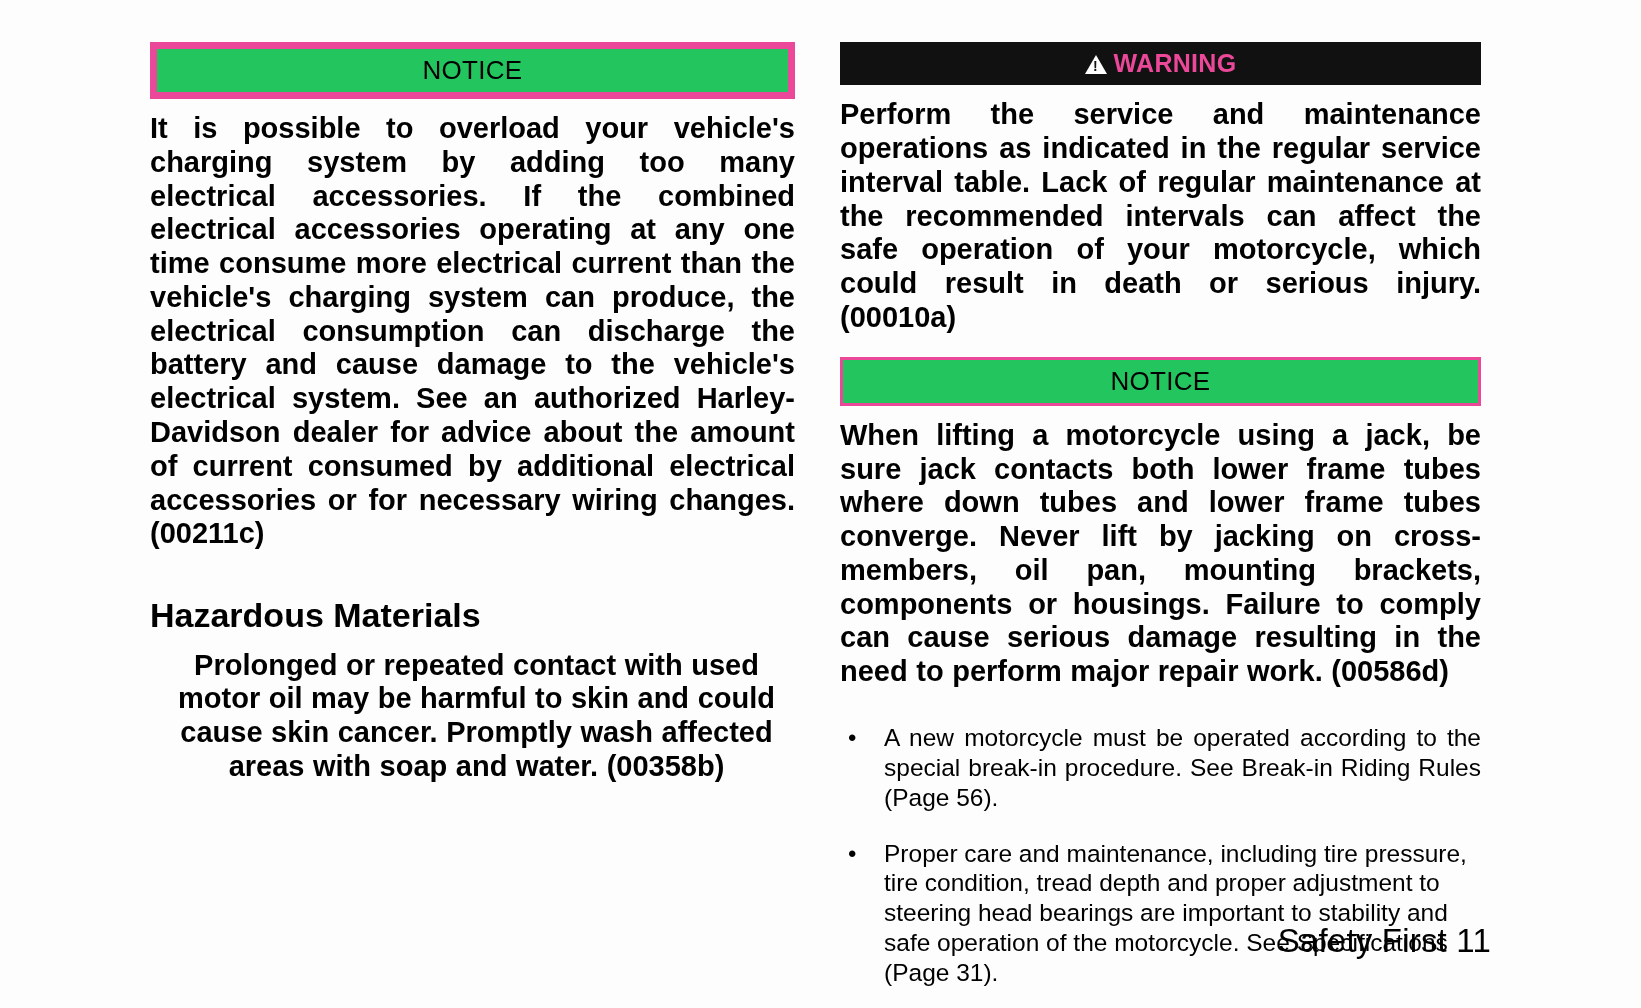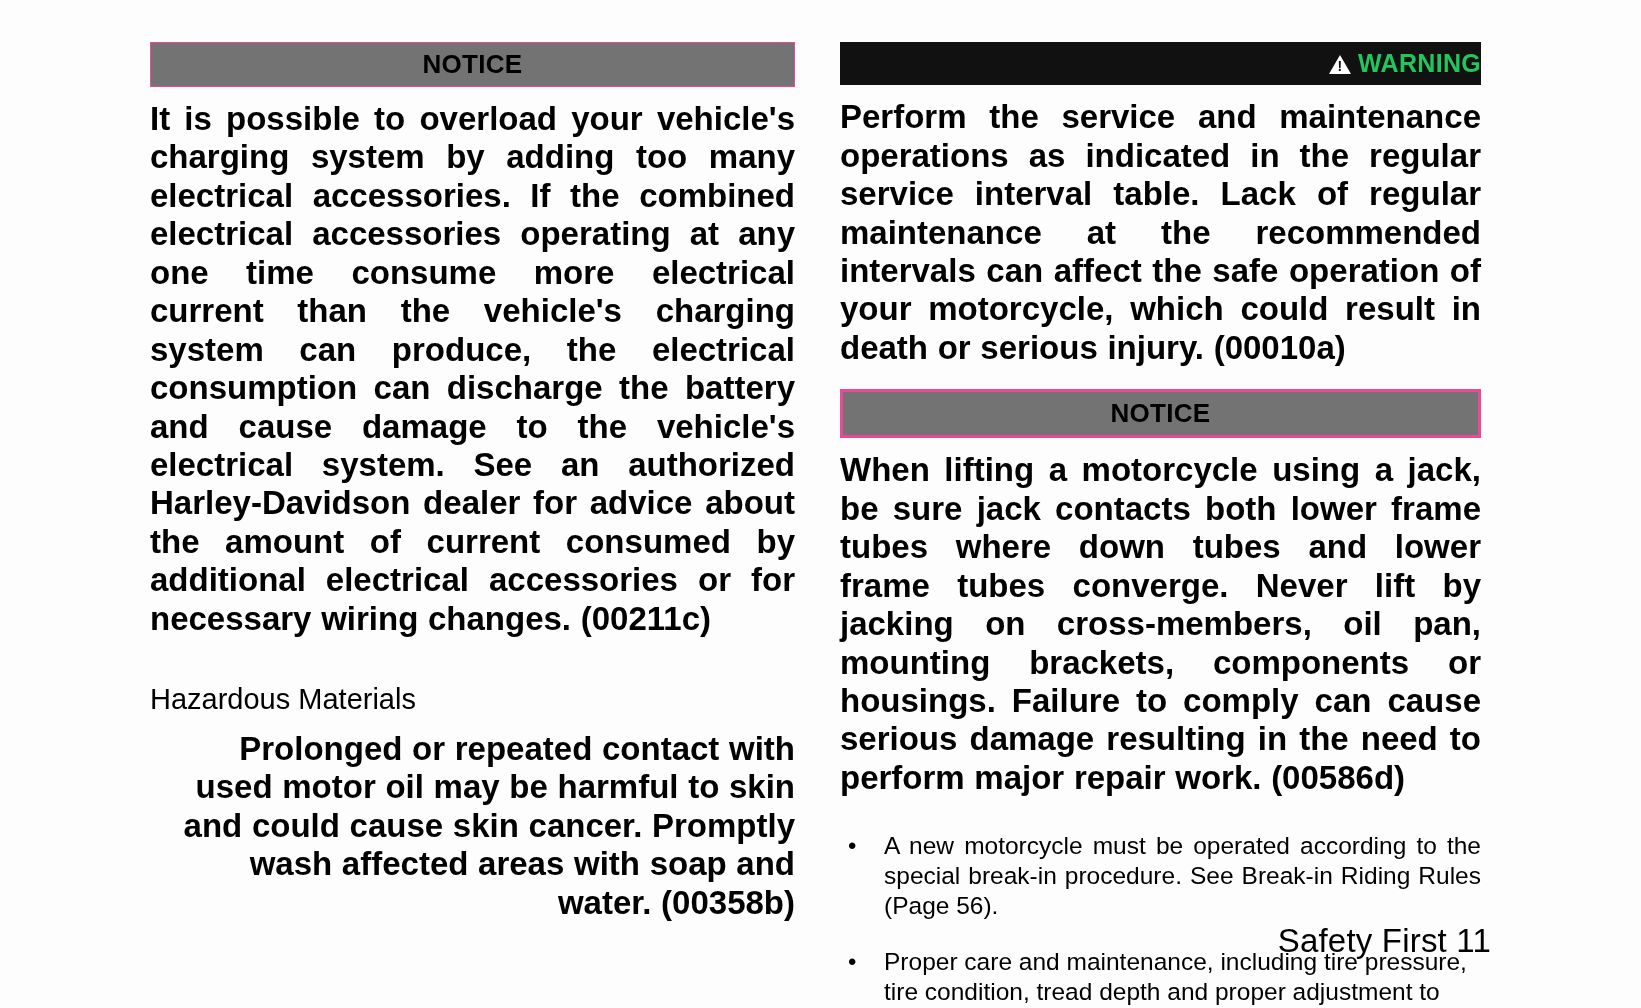--- a/index.html
+++ b/index.html
@@ -39,38 +39,38 @@
   }
   .col-gap {
     width: 45px;
   }
   .col-right {
     width: 641px;
   }
 
   
   .notice-box {
-    border: 1px solid #ec4899;
-    text-align: center;
-    font-weight: bold;
+    border: 7px solid #ec4899;
+    text-align: center;
+    font-weight: normal;
     font-size: 26px;
     letter-spacing: 0.3px;
     padding: 8px 0 9px 0;
-    background: #737373;
+    background: #22c55e;
     line-height: 1;
   }
   .notice-box.thin {
     border-width: 3px;
   }
 
   
   .banner {
     background: #111111;
-    color: #22c55e;
-    text-align: right;
+    color: #ec4899;
+    text-align: center;
     font-weight: bold;
     font-size: 25px;
     padding: 8px 0 9px 0;
     line-height: 1.05;
     letter-spacing: 0.3px;
   }
   .banner .tri {
     display: inline-block;
     position: relative;
     width: 22px;
@@ -94,35 +94,35 @@
     top: 2px;
     width: 22px;
     text-align: center;
     font-size: 14px;
     font-weight: bold;
     color: #111111;
     line-height: 18px;
   }
 
   p.body {
-    font-size: 33px;
+    font-size: 29px;
     font-weight: bold;
     line-height: 1.165;
     text-align: justify;
     margin: 13px 0 0 0;
     word-spacing: 0.5px;
   }
   p.body.last {
-    text-align: right;
+    text-align: center;
     margin-left: 8px;
   }
 
   h2.section {
-    font-size: 29px;
-    font-weight: normal;
+    font-size: 34px;
+    font-weight: bold;
     margin: 46px 0 14px 0;
     line-height: 1.1;
   }
   h2.maint {
     font-size: 29px;
     font-weight: bold;
     margin: 0 0 18px 0;
     line-height: 1.1;
   }
   .spacer-22 { height: 22px; }

